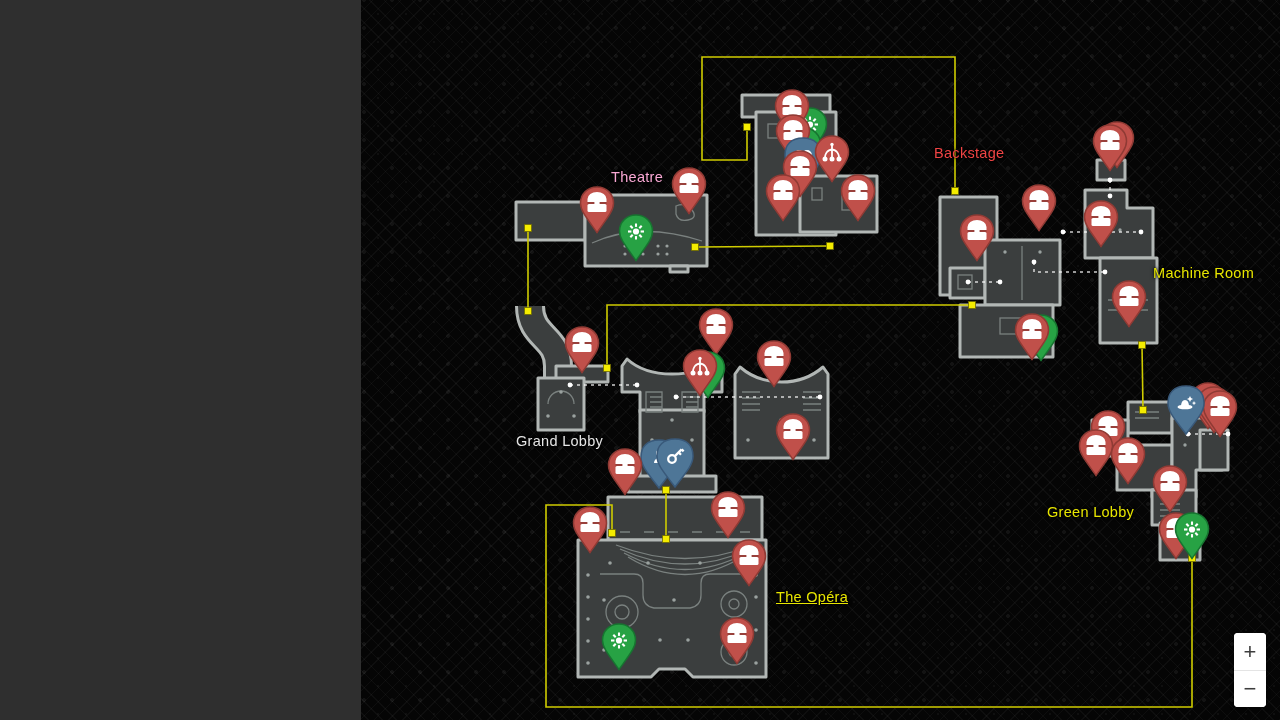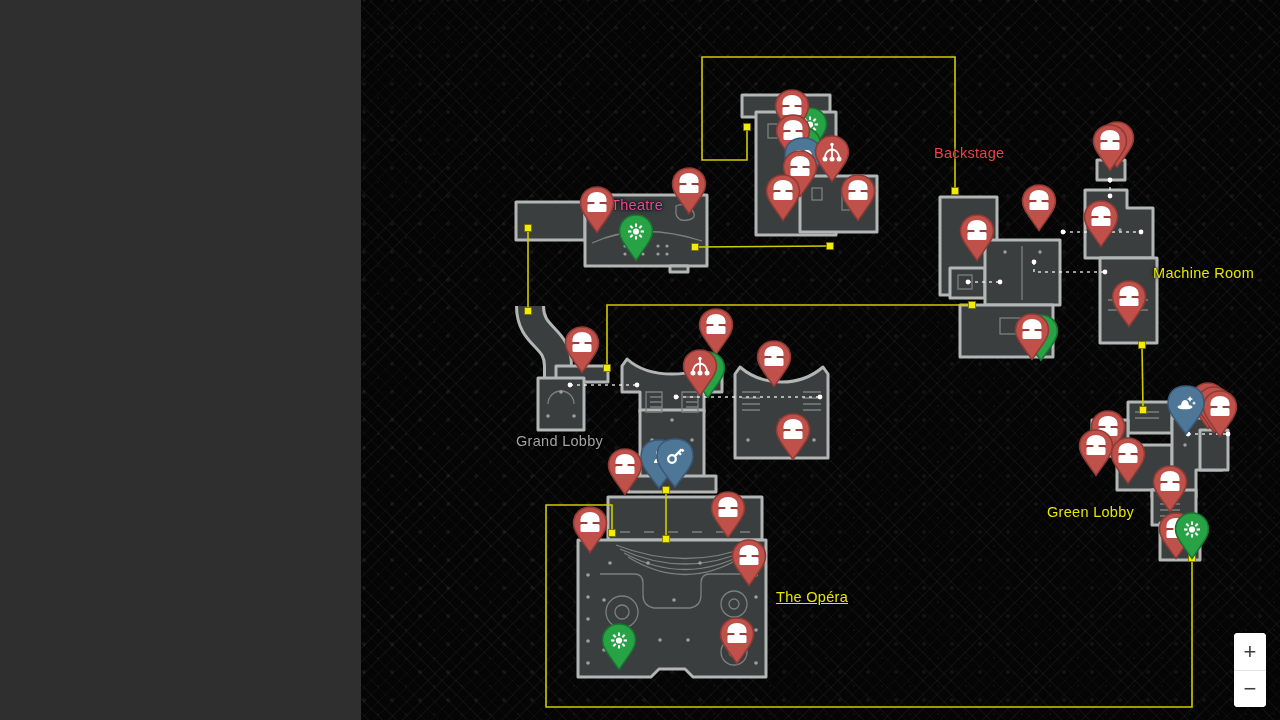--- a/index.html
+++ b/index.html
@@ -212,24 +212,24 @@
       <rect x="968.5" y="301.5" width="7" height="7" style="fill:#f4ec00;stroke:#6f6b00;stroke-width:.8"></rect>
       <rect x="662.5" y="486.5" width="7" height="7" style="fill:#f4ec00;stroke:#6f6b00;stroke-width:.8"></rect>
       <rect x="662.5" y="535.5" width="7" height="7" style="fill:#f4ec00;stroke:#6f6b00;stroke-width:.8"></rect>
       <rect x="608.5" y="529.5" width="7" height="7" style="fill:#f4ec00;stroke:#6f6b00;stroke-width:.8"></rect>
       <rect x="1138.5" y="341.5" width="7" height="7" style="fill:#f4ec00;stroke:#6f6b00;stroke-width:.8"></rect>
       <rect x="1139.5" y="406.5" width="7" height="7" style="fill:#f4ec00;stroke:#6f6b00;stroke-width:.8"></rect>
       <rect x="1188.5" y="554.5" width="7" height="7" style="fill:#f4ec00;stroke:#6f6b00;stroke-width:.8"></rect>
     </svg>
 
   <div id="labels">
-      <div class="room-label" style="left: 611px; top: 169px; color: #ec4899; margin-top: 28px;">Theatre</div>
+      <div class="room-label" style="left: 611px; top: 169px; color: #f9a8d4;">Theatre</div>
       <div class="room-label" style="left: 887px; top: 145px; color: #ef4444; margin-left: 47px;">Backstage</div>
       <div class="room-label" style="left: 1129px; top: 265px; color: rgb(232, 230, 0); padding-left: 24px;">Machine Room</div>
-      <div class="room-label" style="left: 516px; top: 433px; color: #a3a3a3;">Grand Lobby</div>
+      <div class="room-label" style="left: 516px; top: 433px; color: #e5e5e5;">Grand Lobby</div>
       <div class="room-label" style="left: 776px; top: 589px; color: rgb(232, 230, 0); text-decoration: underline;">The Opéra</div>
       <div class="room-label" style="left: 1047px; top: 504px; color: rgb(232, 230, 0);">Green Lobby</div>
     </div>
 
   <div id="pins">
       <div class="pin" style="left: 578px; top: 184.5px;">
         <svg width="38" height="50" viewBox="0 0 38 50">
           <path d="M19,2 C9.6,2 2.5,9 2.5,18.2 C2.5,25.4 7.5,31.5 19,47.5 C30.5,31.5 35.5,25.4 35.5,18.2 C35.5,9 28.4,2 19,2 Z" fill="#c0504a" stroke="#8f3a34" stroke-width="1.5"></path>
           <g transform="translate(19,18.5)">
             <g fill="#fff">

